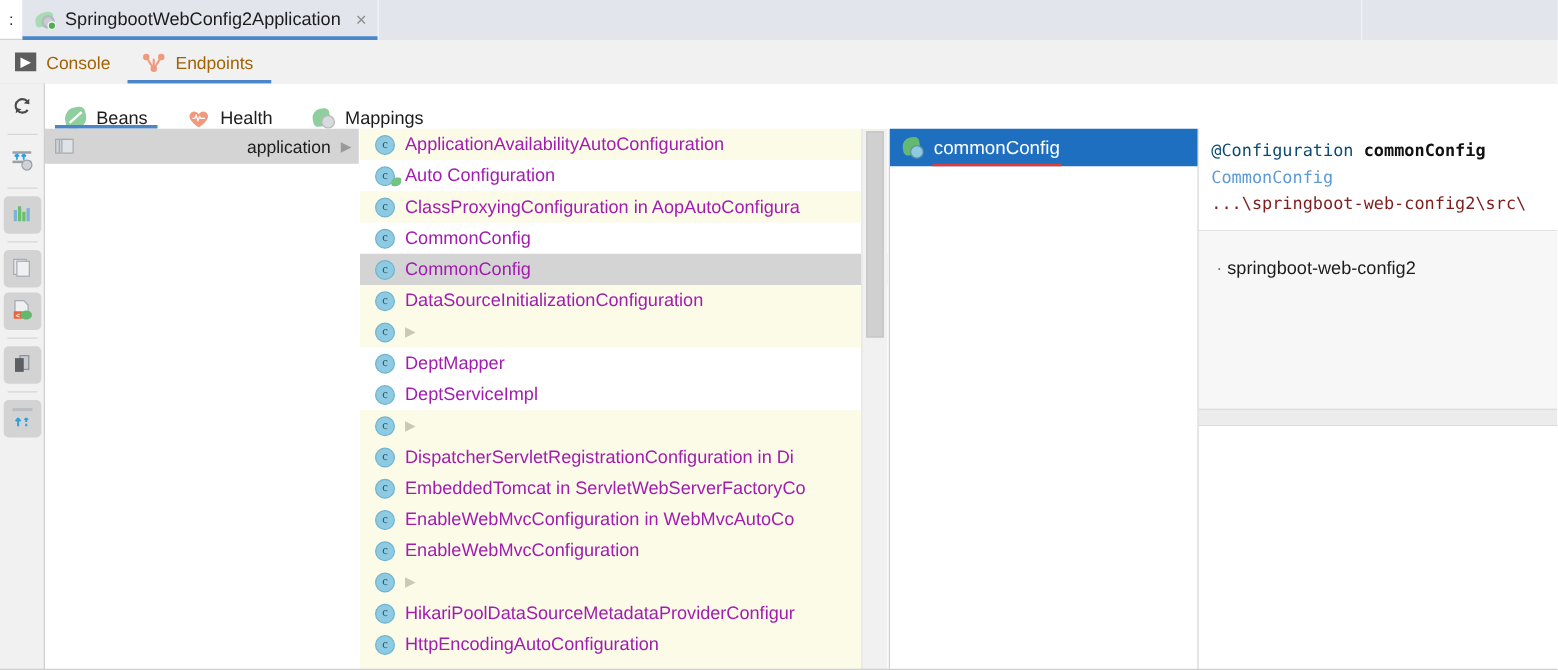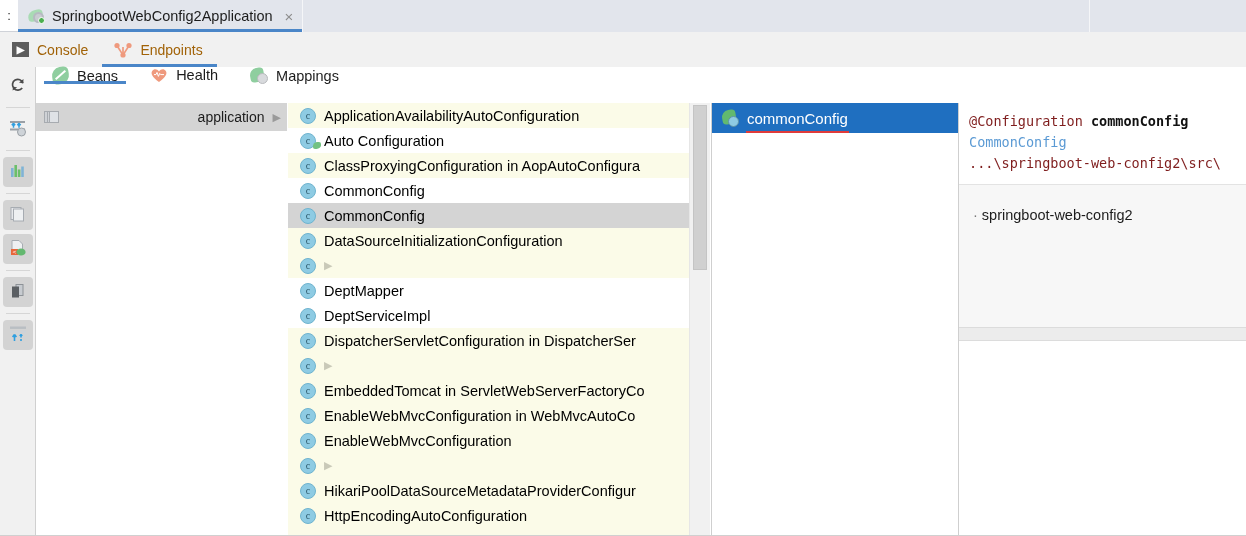--- a/index.html
+++ b/index.html
@@ -172,21 +172,21 @@
     box-sizing: border-box;
   }
 
   
   .viewtabs {
     position: absolute;
     left: 0; top: 0;
     width: 1210px; height: 36px;
     background: #ffffff;
     display: flex;
-    align-items: flex-start;
+    align-items: flex-end;
     box-sizing: border-box;
   }
   .viewtab {
     display: flex;
     align-items: center;
     gap: 8px;
     padding: 0 16px 0 16px;
     position: relative;
   }
   .viewtab .vt-label { font-size: 14.5px; color: #1c1c1c; white-space: nowrap; }
@@ -277,21 +277,21 @@
     gap: 8px;
     padding: 0 4px 0 12px;
     box-sizing: border-box;
     position: relative;
   }
   .bean-row.alt  { background: #fbfbe8; }
   .bean-row.plain{ background: #ffffff; }
   .bean-row.sel  { background: #d4d4d4; }
   .bean-row .bl {
     font-size: 14.5px;
-    color: #000000;
+    color: #a21caf;
     white-space: nowrap;
     flex: 1 1 auto;
     overflow: hidden;
   }
   .bean-row .row-arrow {
     color: #c9c9b8;
     font-size: 11px;
     flex: none;
     padding-right: 2px;
   }
@@ -397,21 +397,21 @@
     box-sizing: border-box;
     overflow: hidden;
   }
   .doc-head {
     padding: 8px 0 10px 10px;
     font-family: "DejaVu Sans Mono", monospace;
     font-size: 13.5px;
     line-height: 21px;
     white-space: nowrap;
   }
-  .doc-head .dh-ann { color: #7f1d1d; }
+  .doc-head .dh-ann { color: #0c4a6e; }
   .doc-head .dh-bean { color: #111111; font-weight: bold; }
   .doc-head .dh-type { color: #5b9ad4; }
   .doc-head .dh-path { color: #7f1d1d; }
   .doc-sep {
     height: 1px;
     background: #e3e3e3;
     margin: 0;
   }
   .doc-body {
     background: #f7f7f7;
@@ -651,25 +651,25 @@
         <div class="bean-row plain">
           <span class="c-badge">c</span>
           <span class="bl">DeptMapper</span>
         </div>
         <div class="bean-row plain">
           <span class="c-badge">c</span>
           <span class="bl">DeptServiceImpl</span>
         </div>
         <div class="bean-row alt">
           <span class="c-badge">c</span>
-          <span class="bl">DispatcherServletConfiguration in DispatcherSer</span>
-          <span class="row-arrow">▶</span>
-        </div>
-        <div class="bean-row alt">
-          <span class="c-badge">c</span>
+          <span class="row-arrow">▶</span>
+        </div>
+        <div class="bean-row alt">
+          <span class="c-badge">c</span>
+          <span class="bl">DispatcherServletRegistrationConfiguration in Di</span>
           <span class="row-arrow">▶</span>
         </div>
         <div class="bean-row alt">
           <span class="c-badge">c</span>
           <span class="bl">EmbeddedTomcat in ServletWebServerFactoryCo</span>
           <span class="row-arrow">▶</span>
         </div>
         <div class="bean-row alt">
           <span class="c-badge">c</span>
           <span class="bl">EnableWebMvcConfiguration in WebMvcAutoCo</span>

